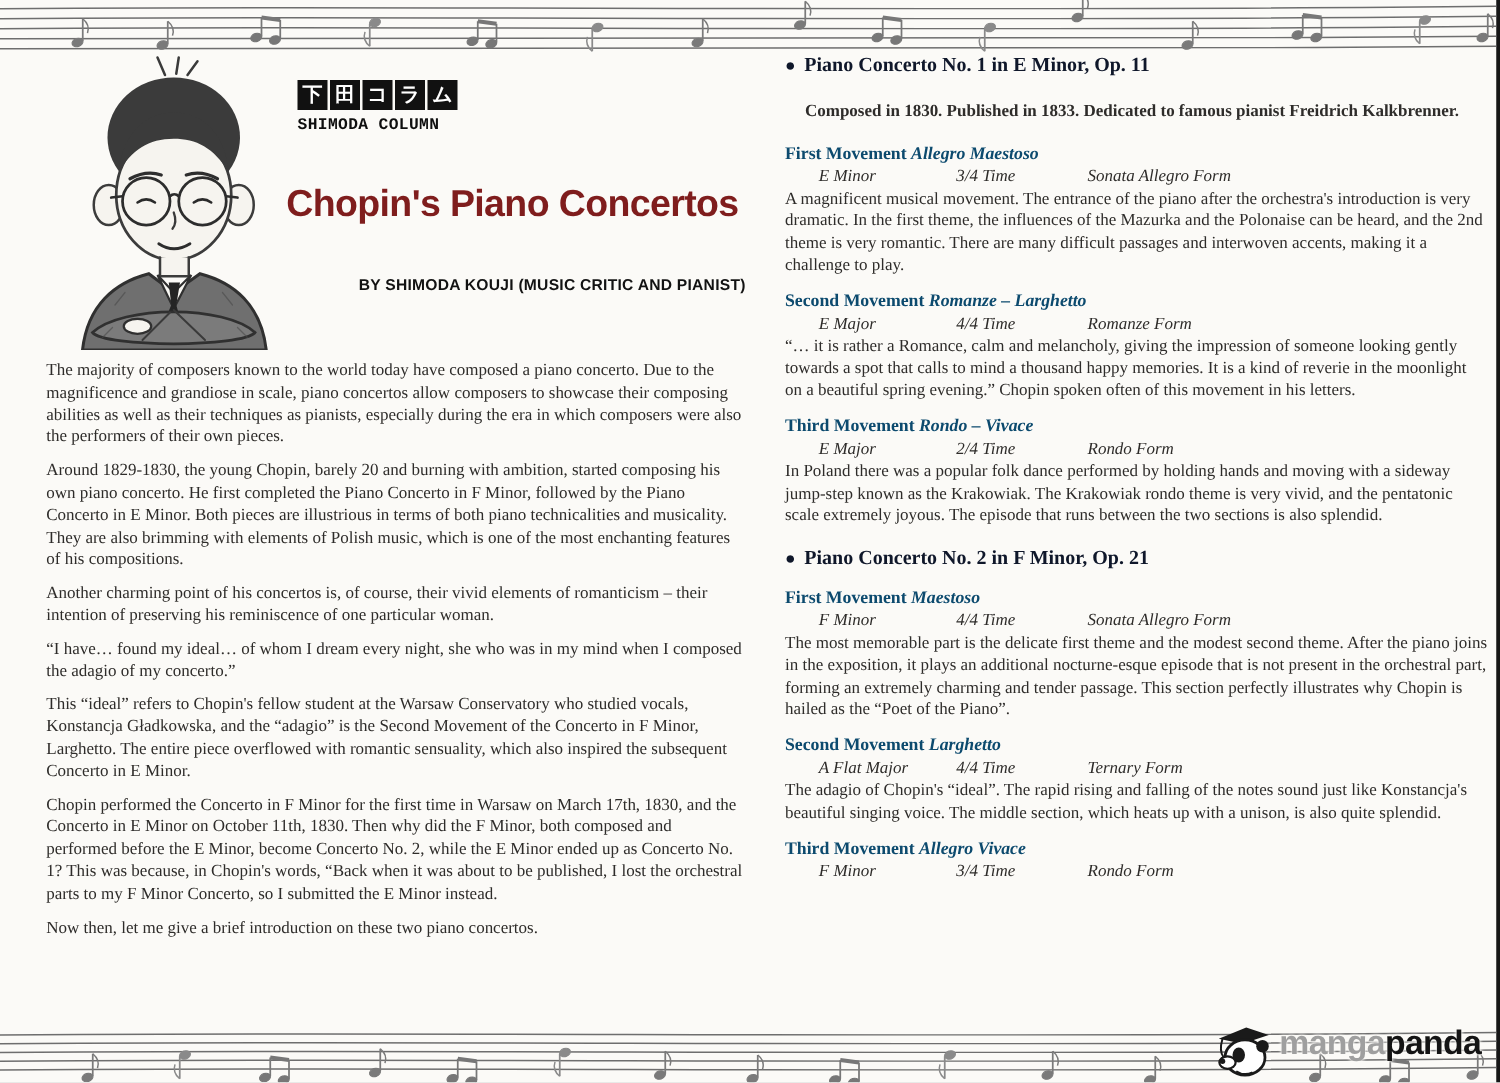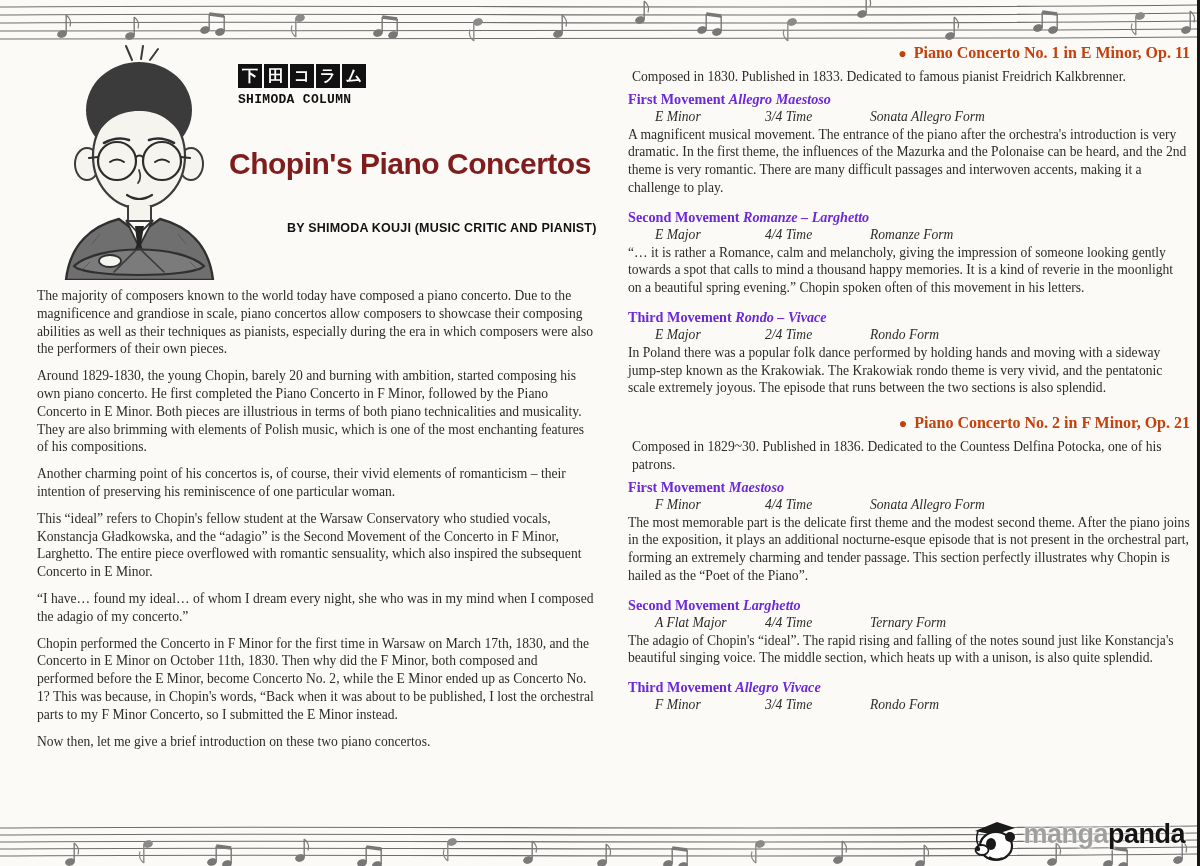--- a/index.html
+++ b/index.html
@@ -29,27 +29,27 @@
   }
   .byline{
     position:absolute;left:252px;top:221px;color:#121212;
     font-family:"Liberation Sans",sans-serif;font-weight:bold;font-size:12.5px;letter-spacing:.2px;padding-left:35px;
   }
 
   .intro{position:absolute;left:37px;top:287px;width:557px;font-size:13.6px;line-height:17.8px;}
   .intro p{margin:0 0 9px 0;}
 
   .right-col{position:absolute;left:628px;top:42px;width:562px;font-size:13.6px;line-height:17.8px;}
-  .concerto h2{margin:0 0 1px 0;font-size:16px;line-height:21px;color:#c2410c;font-weight:bold;text-align:right;}
+  .concerto h2{margin:0 0 1px 0;font-size:16px;line-height:21px;color:#0f172a;font-weight:bold;}
   .bullet{font-size:14px;margin-right:7px;}
-  .concerto p.sub{margin:4px;}
+  .concerto p.sub{margin:16px;font-weight:bold;}
   .concerto + .concerto{margin-top:15px;}
   .movement{margin-top:11px;}
   p.sub + .movement{margin-top:0;}
-  .movement h3{margin:0;font-size:14.2px;line-height:18px;color:#6d28d9;font-weight:bold;}
+  .movement h3{margin:0;font-size:14.2px;line-height:18px;color:#0c4a6e;font-weight:bold;}
   .movement h3 em{font-style:italic;}
   .keyline{padding-left:27px;font-style:italic;}
   .keyline .kl-key{display:inline-block;min-width:110px;}
   .keyline .kl-time{display:inline-block;min-width:105px;}
   .movement p.desc{margin:0;}
 
   .watermark{
     position:absolute;right:12px;bottom:3px;display:flex;align-items:flex-start;
     font-family:"Liberation Sans",sans-serif;font-weight:bold;font-size:27px;letter-spacing:-.5px;
     text-shadow:0 0 3px #fbfaf7,0 0 3px #fbfaf7;
@@ -160,22 +160,22 @@
   </div>
   <div class="logo-sub">SHIMODA COLUMN</div>
 
   <h1 class="page-title">Chopin's Piano Concertos</h1>
   <div class="byline">BY SHIMODA KOUJI (MUSIC CRITIC AND PIANIST)</div>
 
   <div class="intro">
     <p>The majority of composers known to the world today have composed a piano concerto. Due to the magnificence and grandiose in scale, piano concertos allow composers to showcase their composing abilities as well as their techniques as pianists, especially during the era in which composers were also the performers of their own pieces.</p>
     <p>Around 1829-1830, the young Chopin, barely 20 and burning with ambition, started composing his own piano concerto. He first completed the Piano Concerto in F Minor, followed by the Piano Concerto in E Minor. Both pieces are illustrious in terms of both piano technicalities and musicality. They are also brimming with elements of Polish music, which is one of the most enchanting features of his compositions.</p>
     <p>Another charming point of his concertos is, of course, their vivid elements of romanticism – their intention of preserving his reminiscence of one particular woman.</p>
+    <p>“I have… found my ideal… of whom I dream every night, she who was in my mind when I composed the adagio of my concerto.”</p>
     <p>This “ideal” refers to Chopin's fellow student at the Warsaw Conservatory who studied vocals, Konstancja Gładkowska, and the “adagio” is the Second Movement of the Concerto in F Minor, Larghetto. The entire piece overflowed with romantic sensuality, which also inspired the subsequent Concerto in E Minor.</p>
-    <p>“I have… found my ideal… of whom I dream every night, she who was in my mind when I composed the adagio of my concerto.”</p>
     <p>Chopin performed the Concerto in F Minor for the first time in Warsaw on March 17th, 1830, and the Concerto in E Minor on October 11th, 1830. Then why did the F Minor, both composed and performed before the E Minor, become Concerto No. 2, while the E Minor ended up as Concerto No. 1? This was because, in Chopin's words, “Back when it was about to be published, I lost the orchestral parts to my F Minor Concerto, so I submitted the E Minor instead.</p>
     <p>Now then, let me give a brief introduction on these two piano concertos.</p>
   </div>
 
   <div class="right-col">
 
     <section class="concerto">
       <h2>
         <span class="bullet">●</span><span>Piano Concerto No. 1 in E Minor, Op. 11</span>
       </h2>
@@ -203,21 +203,20 @@
           <span class="kl-key">E Major</span><span class="kl-time">2/4 Time</span><span class="kl-form">Rondo Form</span>
         </div>
         <p class="desc">In Poland there was a popular folk dance performed by holding hands and moving with a sideway jump-step known as the Krakowiak. The Krakowiak rondo theme is very vivid, and the pentatonic scale extremely joyous. The episode that runs between the two sections is also splendid.</p>
       </div>
     </section>
 
     <section class="concerto">
       <h2>
         <span class="bullet">●</span><span>Piano Concerto No. 2 in F Minor, Op. 21</span>
       </h2>
-      <p class="sub">Composed in 1829~30. Published in 1836. Dedicated to the Countess Delfina Potocka, one of his patrons.</p>
 
       <div class="movement">
         <h3><span>First Movement</span> <em>Maestoso</em></h3>
         <div class="keyline">
           <span class="kl-key">F Minor</span><span class="kl-time">4/4 Time</span><span class="kl-form">Sonata Allegro Form</span>
         </div>
         <p class="desc">The most memorable part is the delicate first theme and the modest second theme. After the piano joins in the exposition, it plays an additional nocturne-esque episode that is not present in the orchestral part, forming an extremely charming and tender passage. This section perfectly illustrates why Chopin is hailed as the “Poet of the Piano”.</p>
       </div>
 
       <div class="movement">

